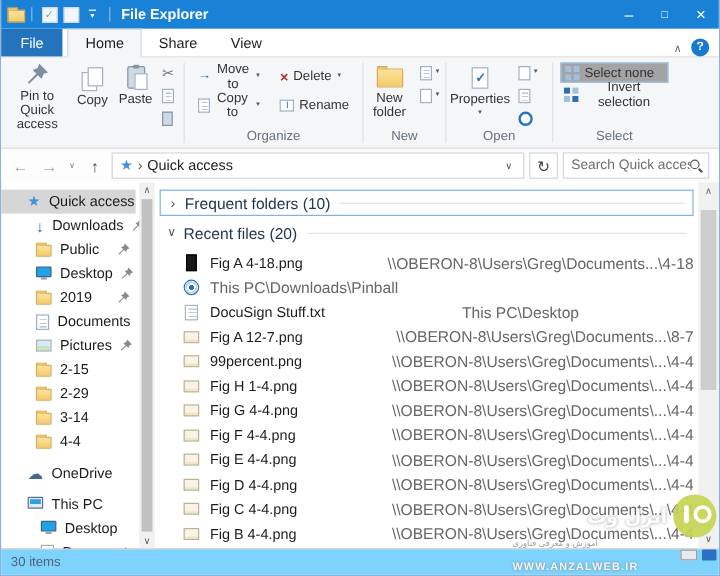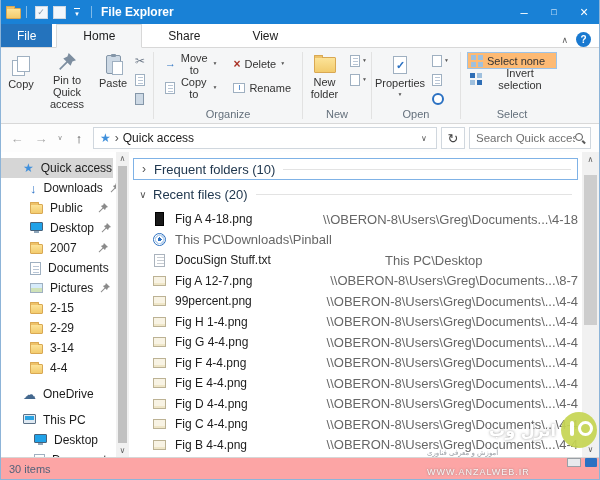--- a/index.html
+++ b/index.html
@@ -15,42 +15,42 @@
   .qat-btn { display:flex; align-items:center; justify-content:center; width:18px; height:18px; }
   .qat-box { width:13px; height:13px; background:#f2f7fc; border:1px solid #cfd9e4; display:flex; align-items:center; justify-content:center; font-size:9px; color:#8a98a8; line-height:1; }
   .qat-caret { font-size:6px; color:#fff; border-top:1px solid #fff; padding-top:2px; line-height:1; }
   .win-title { font-weight:600; font-size:12px; margin-left:4px; }
   .wctrl { margin-left:auto; display:flex; height:24px; }
   .wctrl button { width:30px; height:24px; color:#fff; display:flex; align-items:center; justify-content:center; }
   .b-min { font-size:13px; } .b-max { font-size:9px; } .b-close { font-size:14px; }
 
   
   .tabrow { height:24px; display:flex; align-items:flex-end; border-bottom:1px solid #d8d8d8; background:#fff; flex:0 0 auto; }
-  .tab { height:23px; padding:0 26px; display:flex; align-items:center; font-size:12px; }
+  .tab { height:23px; padding:0 14px; display:flex; align-items:center; font-size:12px; }
   .tab-file { background:#2473bd; color:#fff; height:23px; padding:0 16px; margin-right:4px; }
   .tab-active { height:24px; margin-bottom:-1px; background:#f5f6f7; border:1px solid #d8d8d8; border-bottom:1px solid #f5f6f7; }
   .tabright { margin-left:auto; display:flex; align-items:center; gap:8px; padding-right:8px; }
   .collapse-btn { color:#666; font-size:9px; }
   .help-btn { width:15px; height:15px; border-radius:50%; background:#1979d0; color:#fff; font-size:10px; font-weight:bold; display:flex; align-items:center; justify-content:center; }
 
   
   .ribbon { height:76px; background:#f5f6f7; border-bottom:1px solid #d8d8d8; display:flex; flex:0 0 auto; padding-left:2px; }
   .rgroup { display:flex; flex-direction:column; }
   .rbody { flex:1; display:flex; align-items:flex-start; }
   .rglabel { text-align:center; font-size:11px; color:#64707c; padding:1px 0 3px; }
   .rsep { width:1px; background:#e2e2e2; margin:4px 0; flex:0 0 auto; }
   .rlg { display:flex; flex-direction:column; align-items:center; gap:3px; padding-top:5px; font-size:11px; line-height:12px; color:#333; text-align:center; }
   .rsm { display:flex; align-items:center; gap:4px; font-size:11px; color:#333; height:19px; padding:0 3px; }
   .caret { font-size:5px; color:#555; line-height:1; }
   .rsmallcol { display:flex; flex-direction:column; gap:4px; padding:5px 4px 0 4px; }
   .rsmallcol button { display:flex; align-items:center; gap:2px; height:15px; }
 
   .org-grid { display:grid; grid-template-rows:20px 20px; grid-auto-flow:column; column-gap:10px; row-gap:4px; padding:6px 8px 0 8px; }
   .sel-col { display:flex; flex-direction:column; gap:1px; padding:4px 6px 0 6px; }
-  .sel-none { background:#fdba74; border:1px solid #9cc3e8; }
+  .sel-none { background:#a3a3a3; border:1px solid #9cc3e8; }
 
   
   .ic-folder { width:15px; height:11px; background:linear-gradient(#fce398,#f2cb6d); border:1px solid #d9a853; border-radius:1px; position:relative; margin-top:2px; flex:0 0 auto; }
   .ic-folder::before { content:""; position:absolute; top:-3px; left:-1px; width:7px; height:2px; background:#eec269; border:1px solid #d9a853; border-bottom:none; border-radius:1px 1px 0 0; }
   .ic-folder-lg { width:22px; height:16px; margin-top:4px; }
   .ic-folder-sm { width:13px; height:10px; }
   .pin-svg { flex:0 0 auto; }
   .ic-copy-lg { position:relative; width:18px; height:19px; margin-top:3px; }
   .ic-copy-lg::before,.ic-copy-lg::after { content:""; position:absolute; width:11px; height:14px; background:#fff; border:1px solid #9fb0c1; }
   .ic-copy-lg::before { left:0; top:4px; } .ic-copy-lg::after { left:5px; top:0; }
@@ -135,34 +135,34 @@
   .fi-img { width:13px; height:10px; background:#f8f3e4; border:1px solid #bcb294; box-shadow:inset 0 -2px 0 #efe6c8; }
   .fname { width:210px; font-size:12px; color:#1c1c1c; white-space:nowrap; overflow:hidden; }
   .fpath { font-size:13px; color:#666; white-space:nowrap; }
 
   .vscroll { width:17px; flex:0 0 auto; background:#f1f1f1; display:flex; flex-direction:column; align-items:center; }
   .varrow { height:15px; width:17px; font-size:8px; color:#606060; display:flex; align-items:center; justify-content:center; flex:0 0 auto; }
   .vtrack { flex:1; width:17px; position:relative; }
   .vthumb { position:absolute; top:8px; left:2px; width:13px; height:150px; background:#cdcdcd; }
 
   
-  .statusbar { height:22px; border-top:1px solid #d6d6d6; display:flex; align-items:center; padding-left:8px; font-size:11px; color:#53627a; flex:0 0 auto; background:#fca5a5; }
+  .statusbar { height:22px; border-top:1px solid #d6d6d6; display:flex; align-items:center; padding-left:8px; font-size:11px; color:#53627a; flex:0 0 auto; background:#7dd3fc; }
 
   
   .wm { position:absolute; right:2px; bottom:2px; width:170px; text-align:left; pointer-events:none; z-index:5; }
   .wm-row1 { display:flex; align-items:center; justify-content:flex-end; gap:5px; }
   .wm-name { color:#fff; font-size:16px; font-weight:bold; text-shadow:0 0 3px rgba(90,90,90,.6); font-family:"DejaVu Sans", sans-serif; }
   .wm-circle { width:36px; height:36px; border-radius:50%; background:rgba(198,213,83,.92); position:relative; flex:0 0 auto; }
   .wm-circle::before { content:""; position:absolute; left:9px; top:9px; width:4px; height:15px; background:#fff; border-radius:2px; }
   .wm-circle::after { content:""; position:absolute; left:17px; top:9px; width:9px; height:9px; border:3px solid #fff; border-radius:50%; }
   .wm-tag { color:#9aa0a6; font-size:7px; margin:1px 44px 1px 0; font-family:"DejaVu Sans", sans-serif; }
   .wm-row3 { display:flex; align-items:center; justify-content:flex-end; gap:4px; }
   .wm-kbd { width:14px; height:9px; border:1px solid #9aa0a6; background:#e8eaec; }
   .wm-blue { width:12px; height:9px; background:#2b71c2; border-radius:1px; }
-  .wm-url { color:rgba(255,255,255,.9); font-size:9px; font-weight:normal; letter-spacing:1px; text-shadow:0 0 2px rgba(120,120,120,.9); }
+  .wm-url { color:rgba(255,255,255,.9); font-size:9px; font-weight:bold; letter-spacing:1px; text-shadow:0 0 2px rgba(120,120,120,.9); }
 </style>
 </head>
 <body>
 
 <div class="win">
 
   <div class="titlebar">
     <span class="ic-folder"></span>
     <span class="tsep"></span>
     <button class="qat-btn">
@@ -191,29 +191,29 @@
     <span class="tabright">
       <button class="collapse-btn">∧</button>
       <button class="help-btn">?</button>
     </span>
   </div>
 
   <div class="ribbon">
 
     <div class="rgroup" style="width:150px">
       <div class="rbody">
-        <button class="rlg" style="width:36px">
-          <span class="ic-copy-lg"></span>
-          <span>Copy</span>
-        </button>
         <button class="rlg" style="width:56px">
           <svg class="pin-svg" width="18" height="18" viewBox="0 0 16 16">
               <path fill="#7d8ea0" d="M9.5 0L16 6.5l-3.2 1.1-1.6 3.7-2.7-2.7L2 15l-1-1 6.4-6.5L4.7 4.8l3.7-1.6z"></path>
             </svg>
           <span>Pin to Quick access</span>
+        </button>
+        <button class="rlg" style="width:36px">
+          <span class="ic-copy-lg"></span>
+          <span>Copy</span>
         </button>
         <button class="rlg" style="width:36px">
           <span class="ic-paste-lg"></span>
           <span>Paste</span>
         </button>
         <div class="rsmallcol">
           <button>
               <span class="glyph-cut">✂</span>
             </button>
           <button>
@@ -360,21 +360,21 @@
       </div>
       <div class="sitem ind2">
         <span class="ic-monitor"></span>
         <span>Desktop</span>
         <svg class="spin" width="10" height="10" viewBox="0 0 16 16">
             <path fill="#8a8a8a" d="M9.5 0L16 6.5l-3.2 1.1-1.6 3.7-2.7-2.7L2 15l-1-1 6.4-6.5L4.7 4.8l3.7-1.6z"></path>
           </svg>
       </div>
       <div class="sitem ind2">
         <span class="ic-folder ic-folder-sm"></span>
-        <span>2007</span>
+        <span>2019</span>
         <svg class="spin" width="10" height="10" viewBox="0 0 16 16">
             <path fill="#8a8a8a" d="M9.5 0L16 6.5l-3.2 1.1-1.6 3.7-2.7-2.7L2 15l-1-1 6.4-6.5L4.7 4.8l3.7-1.6z"></path>
           </svg>
       </div>
       <div class="sitem ind2">
         <span class="ic-docs"></span>
         <span>Documents</span>
         <svg class="spin" width="10" height="10" viewBox="0 0 16 16">
             <path fill="#8a8a8a" d="M9.5 0L16 6.5l-3.2 1.1-1.6 3.7-2.7-2.7L2 15l-1-1 6.4-6.5L4.7 4.8l3.7-1.6z"></path>
           </svg>

